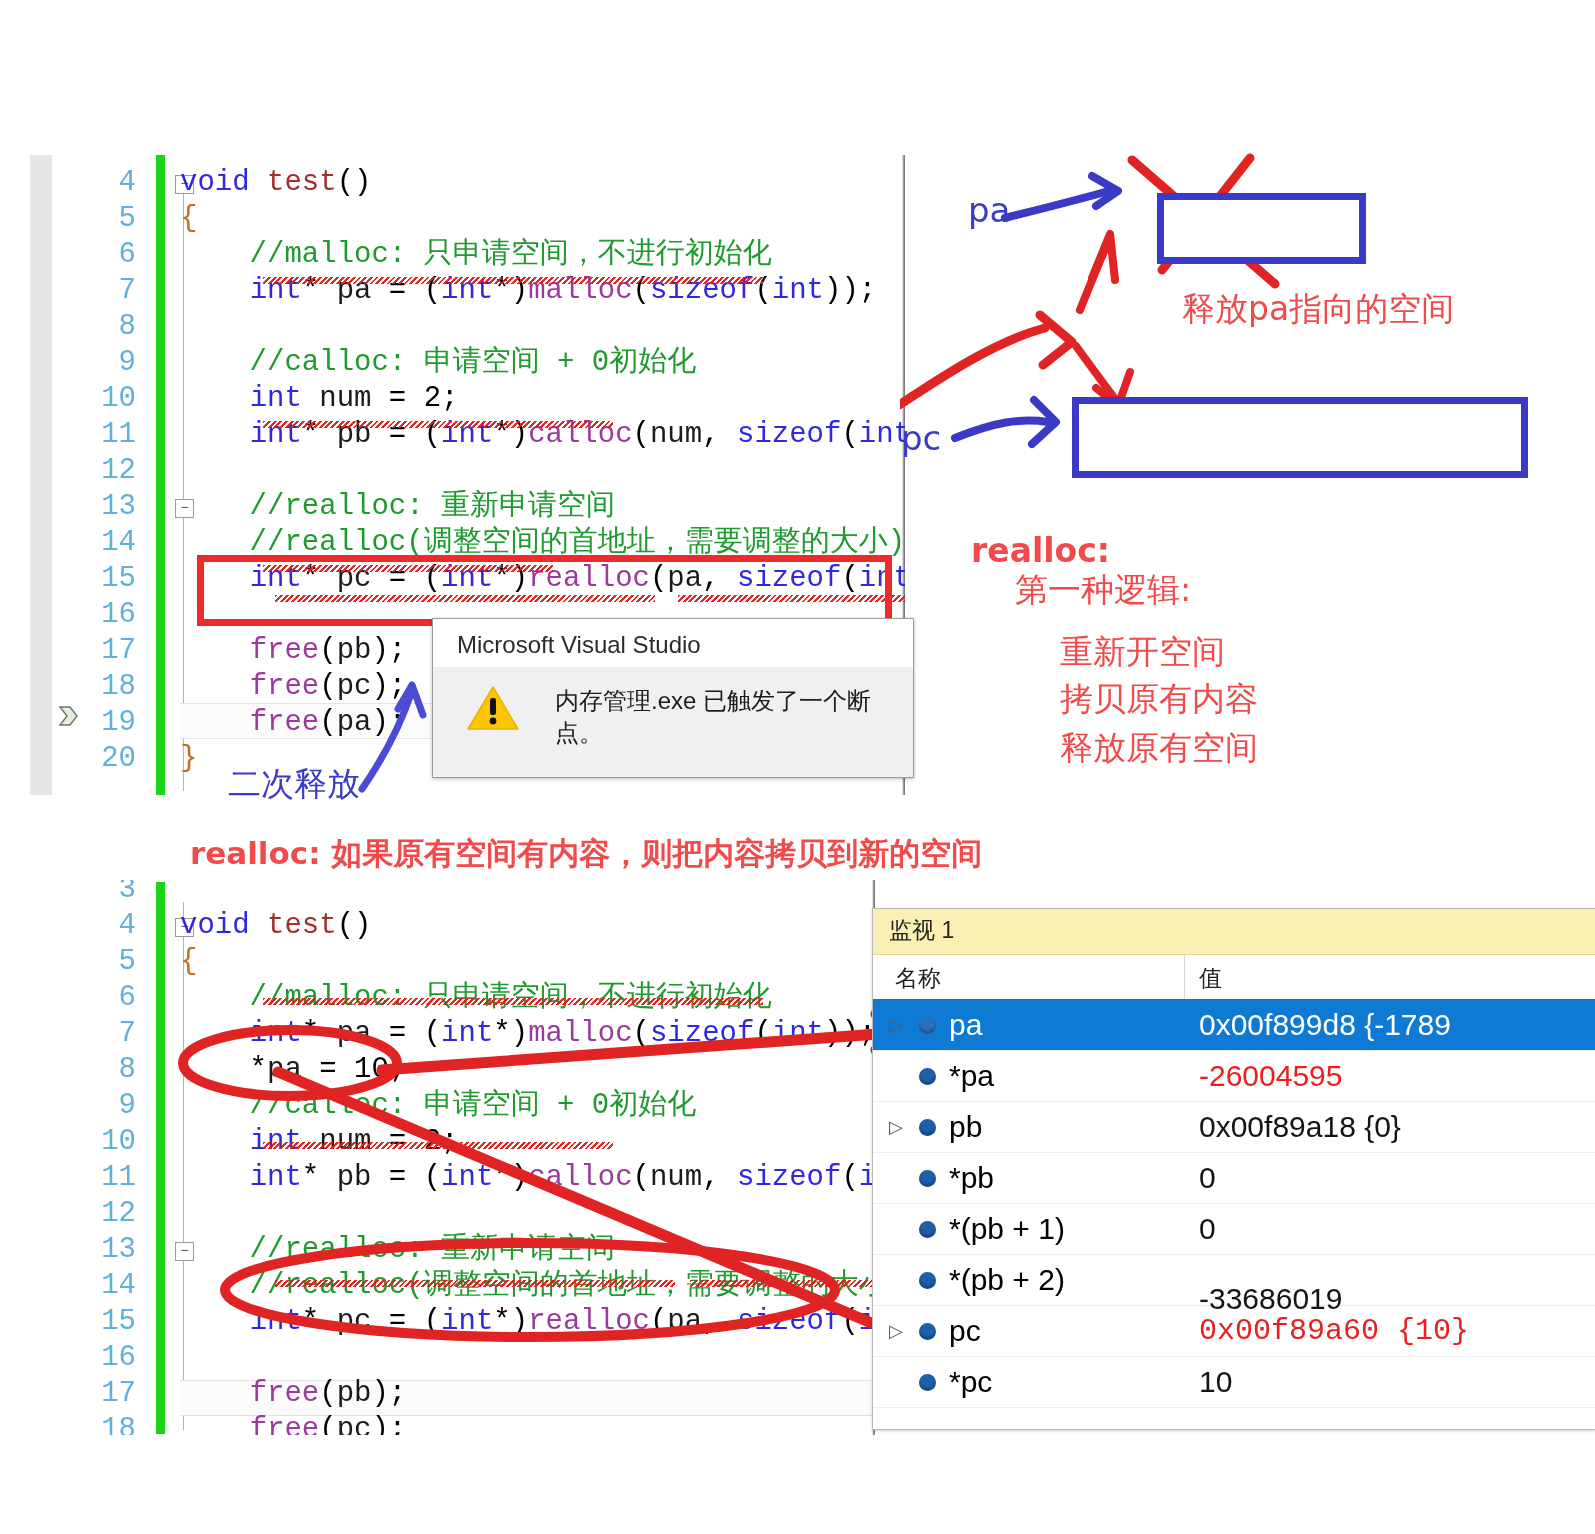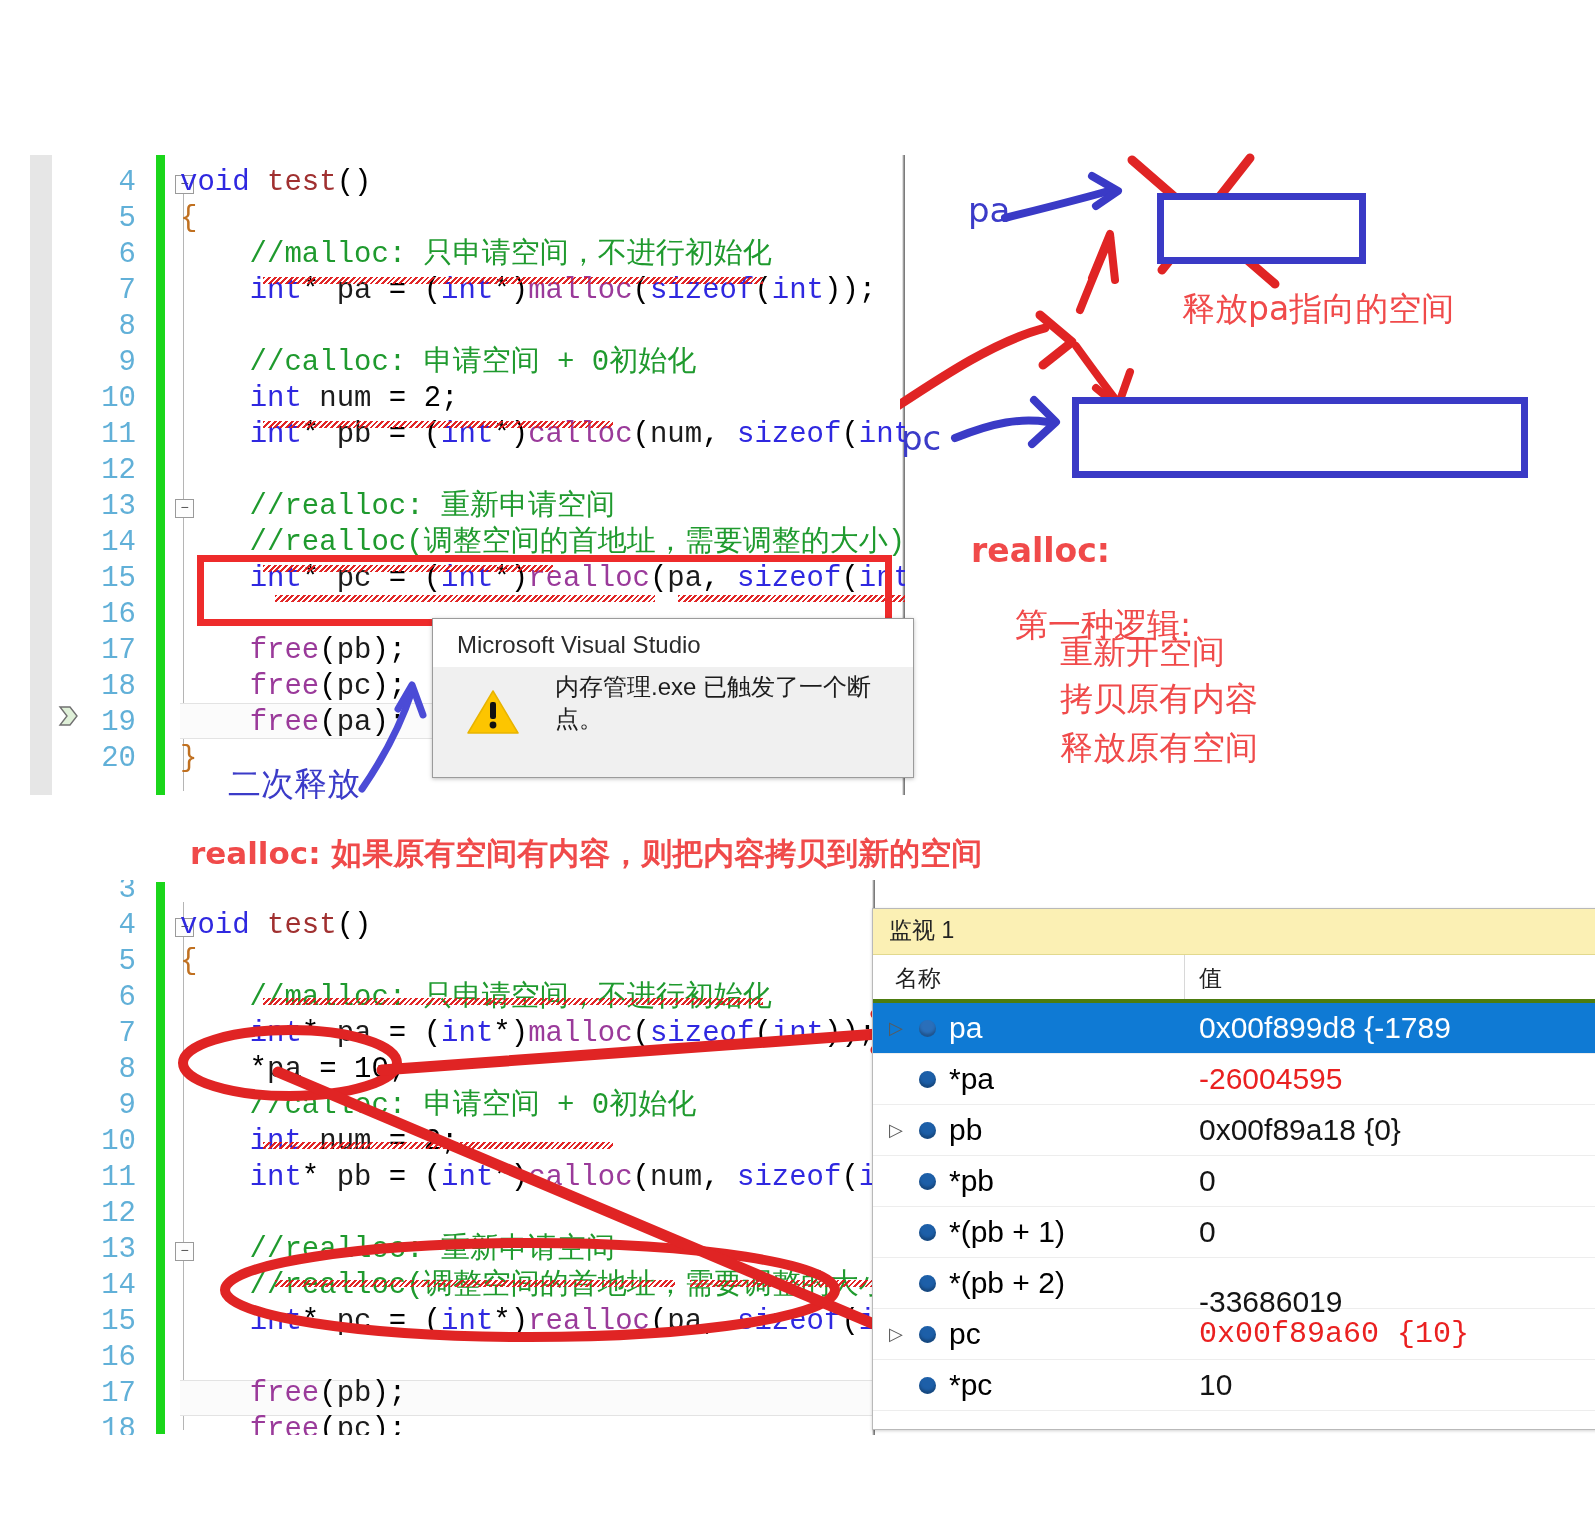--- a/index.html
+++ b/index.html
@@ -32,36 +32,36 @@
       border-bottom:1px solid #e3e3e3;background:#fbfbfb;}
   .squig{position:absolute;height:7px;
      background-image:repeating-linear-gradient(135deg,#e01b1b 0 2px,transparent 2px 4px);
      opacity:.95;}
 
   
   .dlg{position:absolute;background:#f0f0f0;border:1px solid #9b9b9b;
        box-shadow:0 1px 4px rgba(0,0,0,.25);}
   .dlg-title{height:48px;background:#ffffff;color:#2b2b2b;font-size:24px;
        padding:12px 0 0 24px;box-sizing:border-box;}
-  .dlg-body{display:flex;align-items:flex-end;padding:4px 0 0 34px;}
+  .dlg-body{display:flex;align-items:flex-start;padding:18px 0 0 34px;}
   .warn-ico{width:52px;height:46px;position:relative;flex:0 0 auto;}
   .dlg-msg{font-size:24px;color:#1c1c1c;margin-left:36px;}
 
   
   .ann{position:absolute;pointer-events:none;}
   .lbl-blue{position:absolute;color:#3b3bc8;font-size:34px;font-family:"DejaVu Sans",sans-serif;}
   .lbl-red{position:absolute;color:#f04a4a;font-family:"DejaVu Sans",sans-serif;}
   .box-blue{position:absolute;border:7px solid #3a3ac6;background:#ffffff;}
 
   
   .watch{position:absolute;border:1px solid #b9b9b9;background:#ffffff;
       box-shadow:0 1px 3px rgba(0,0,0,.18);overflow:hidden;}
   .watch-title{height:46px;background:#fbf0b4;border-bottom:1px solid #e2d98e;
       font-size:23px;color:#222;padding:6px 0 0 16px;box-sizing:border-box;}
-  .watch-head{height:44px;display:flex;border-bottom:4px solid #4d7c0f;font-size:23px;color:#222;}
+  .watch-head{height:44px;display:flex;border-bottom:1px solid #4d7c0f;font-size:23px;color:#222;}
   .wh-name{width:312px;padding:8px 0 0 22px;box-sizing:border-box;border-right:1px solid #d8d8d8;}
   .wh-val{flex:1;padding:8px 0 0 14px;box-sizing:border-box;}
   .wrow{height:50px;display:flex;border-bottom:1px solid #ededed;font-size:30px;align-items:center;}
   .wrow.sel{background:#0f7ad4;color:#ffffff;}
   .w-name{width:312px;display:flex;align-items:center;box-sizing:border-box;padding-left:6px;
       border-right:1px solid transparent;}
   .w-val{flex:1;padding-left:14px;box-sizing:border-box;}
   .w-exp{width:34px;text-align:center;font-size:18px;color:#5a5a5a;flex:0 0 auto;}
   .w-ico{width:28px;flex:0 0 auto;display:flex;justify-content:center;}
   .dot{width:17px;height:17px;border-radius:50%;background:#1d5fa8;display:inline-block;
@@ -147,21 +147,21 @@
 
 <div class="box-blue" style="left:1157px;top:193px;width:195px;height:57px;"></div>
 <div class="box-blue" style="left:1072px;top:397px;width:442px;height:67px;"></div>
 
 <div class="lbl-blue" style="left:968px;top:190px;">pa</div>
 <div class="lbl-blue" style="left:901px;top:418px;">pc</div>
 
 <div class="lbl-red" style="left:1182px;top:287px;font-size:33px;">释放pa指向的空间</div>
 
 <div class="lbl-red" style="left:971px;top:531px;font-size:33px;font-weight:bold;">realloc:</div>
-<div class="lbl-red" style="left:1015px;top:603px;font-size:33px;">第一种逻辑:</div>
+<div class="lbl-red" style="left:1015px;top:568px;font-size:33px;">第一种逻辑:</div>
 <div class="lbl-red" style="left:1060px;top:630px;font-size:33px;">重新开空间</div>
 <div class="lbl-red" style="left:1060px;top:677px;font-size:33px;">拷贝原有内容</div>
 <div class="lbl-red" style="left:1060px;top:726px;font-size:33px;">释放原有空间</div>
 
 <div class="lbl-blue" style="left:228px;top:762px;font-size:33px;">二次释放</div>
 <svg class="ann" style="left:350px;top:665px;width:80px;height:130px;">
   <path d="M12,124 C34,92 50,62 62,26" stroke="#4b4bd6" stroke-width="7" fill="none" stroke-linecap="round"></path>
   <path d="M48,44 L62,20 L73,50" stroke="#4b4bd6" stroke-width="7" fill="none" stroke-linecap="round" stroke-linejoin="round"></path>
 </svg>
 

